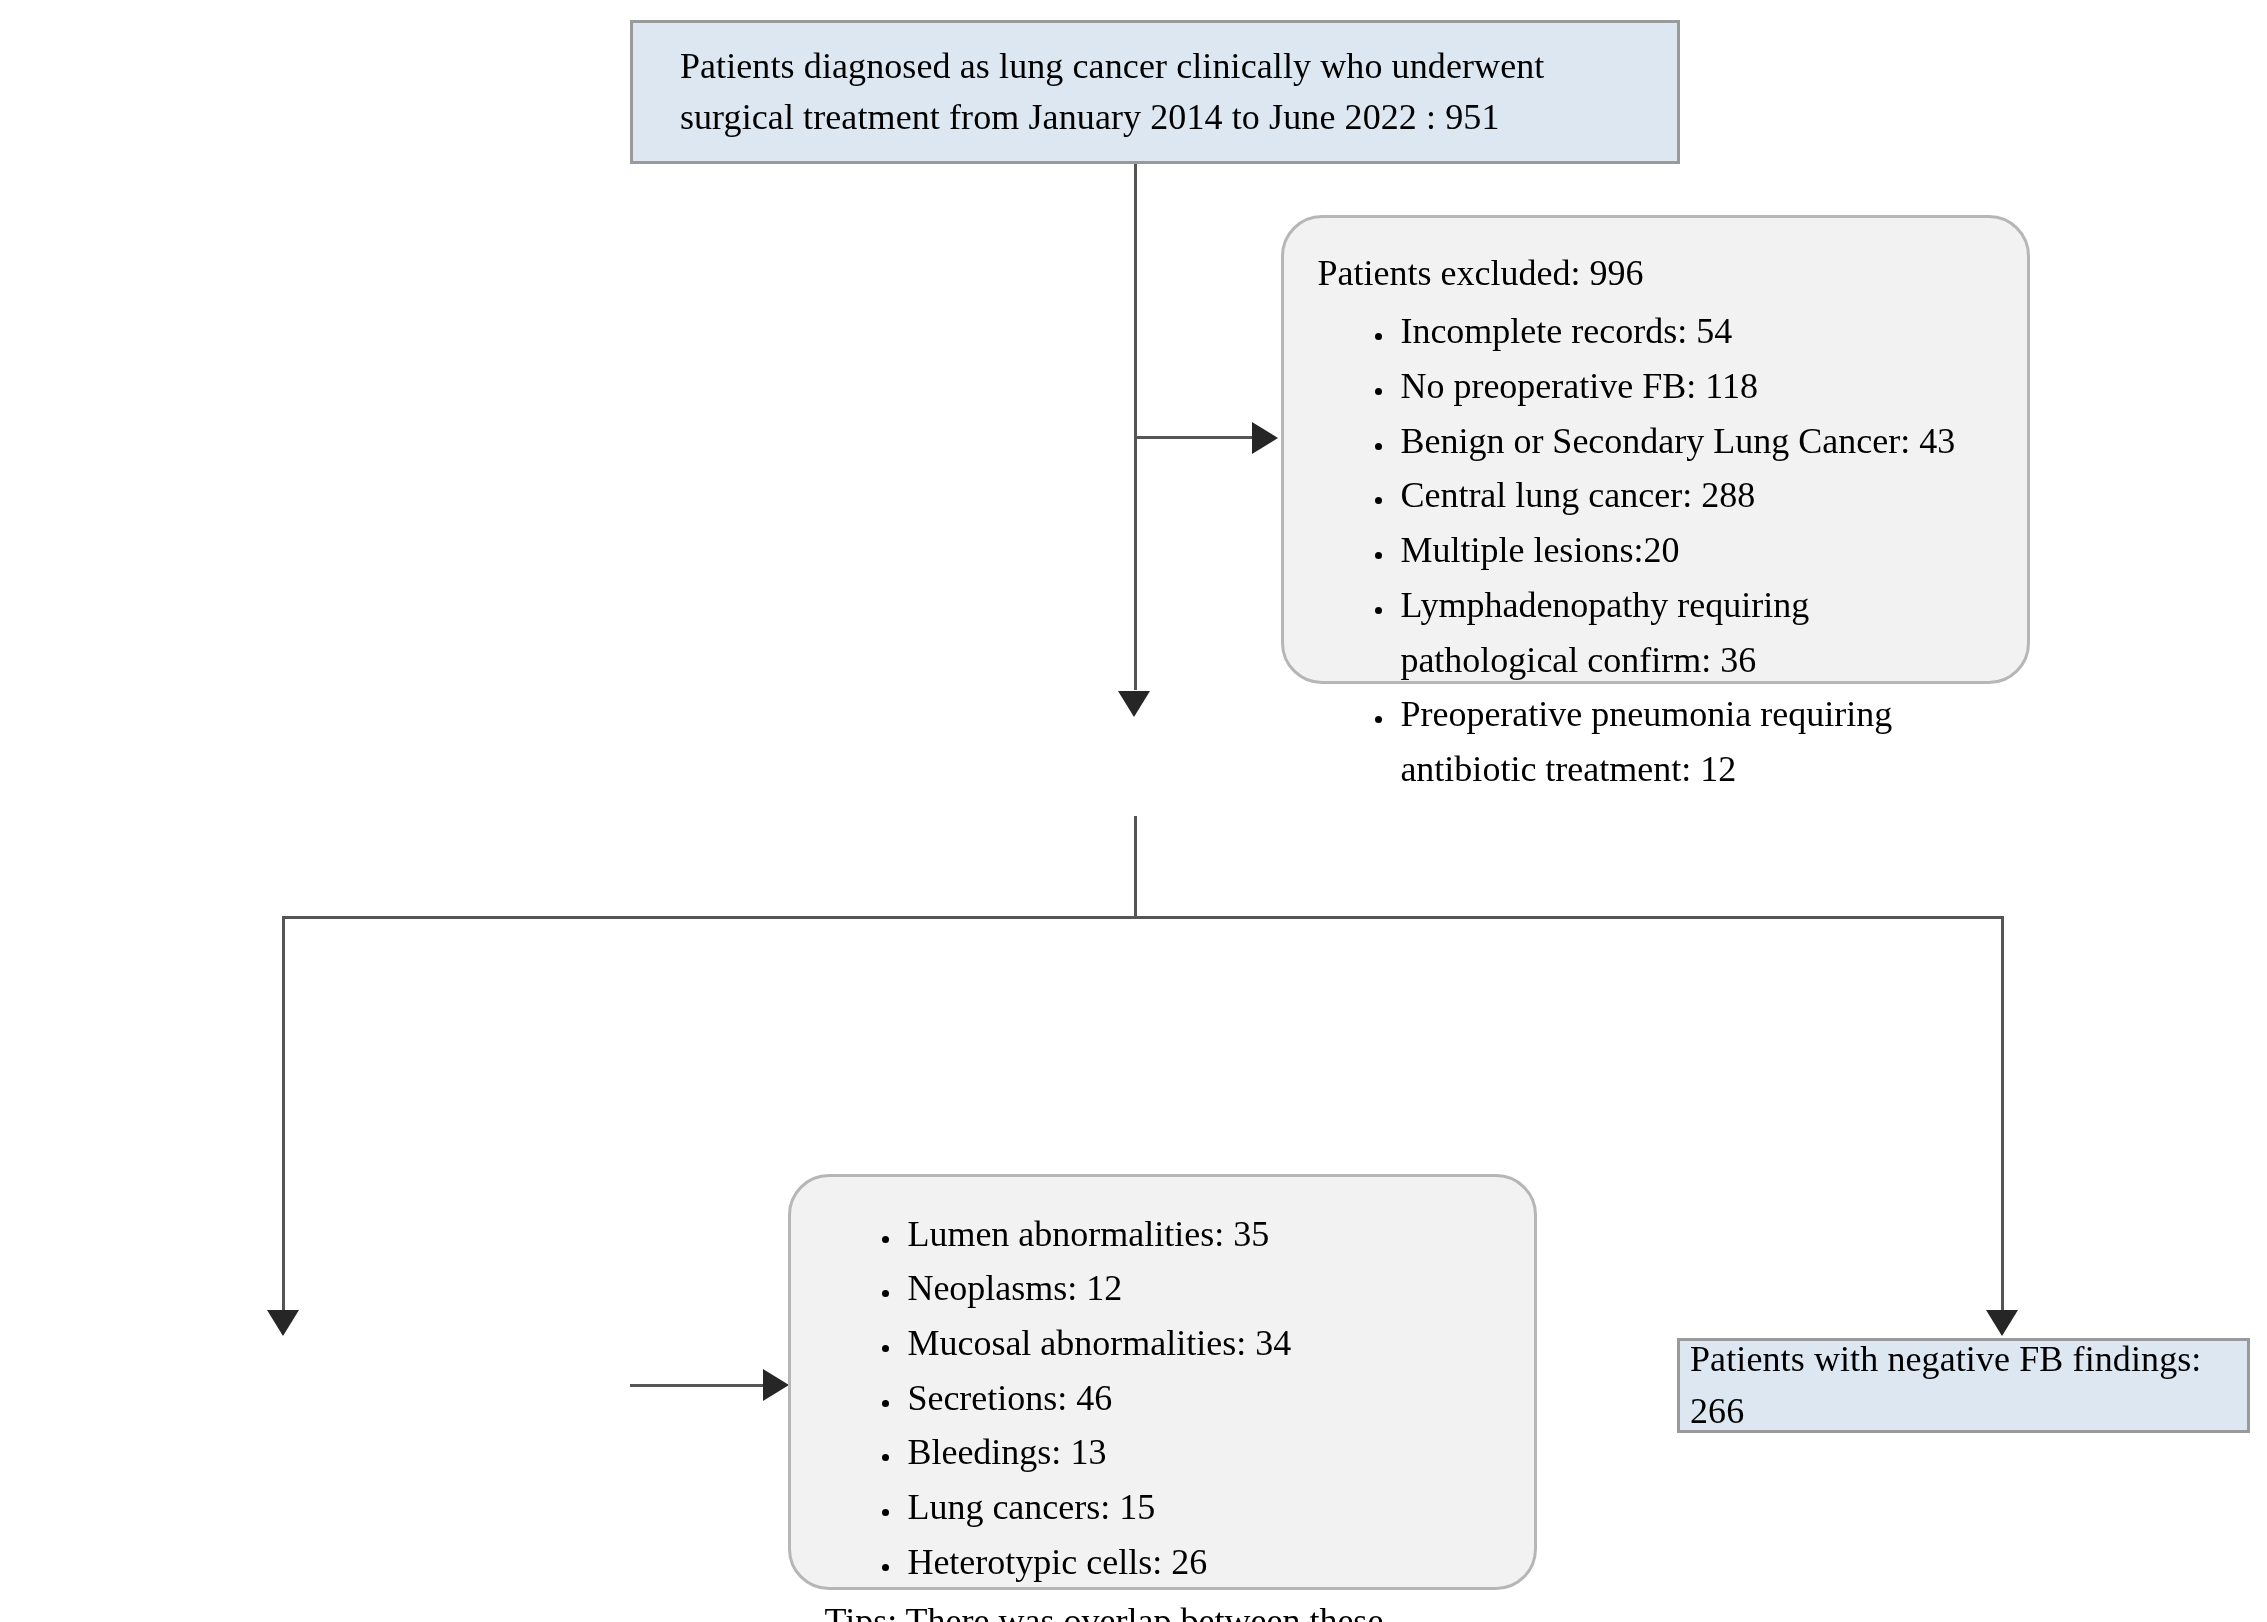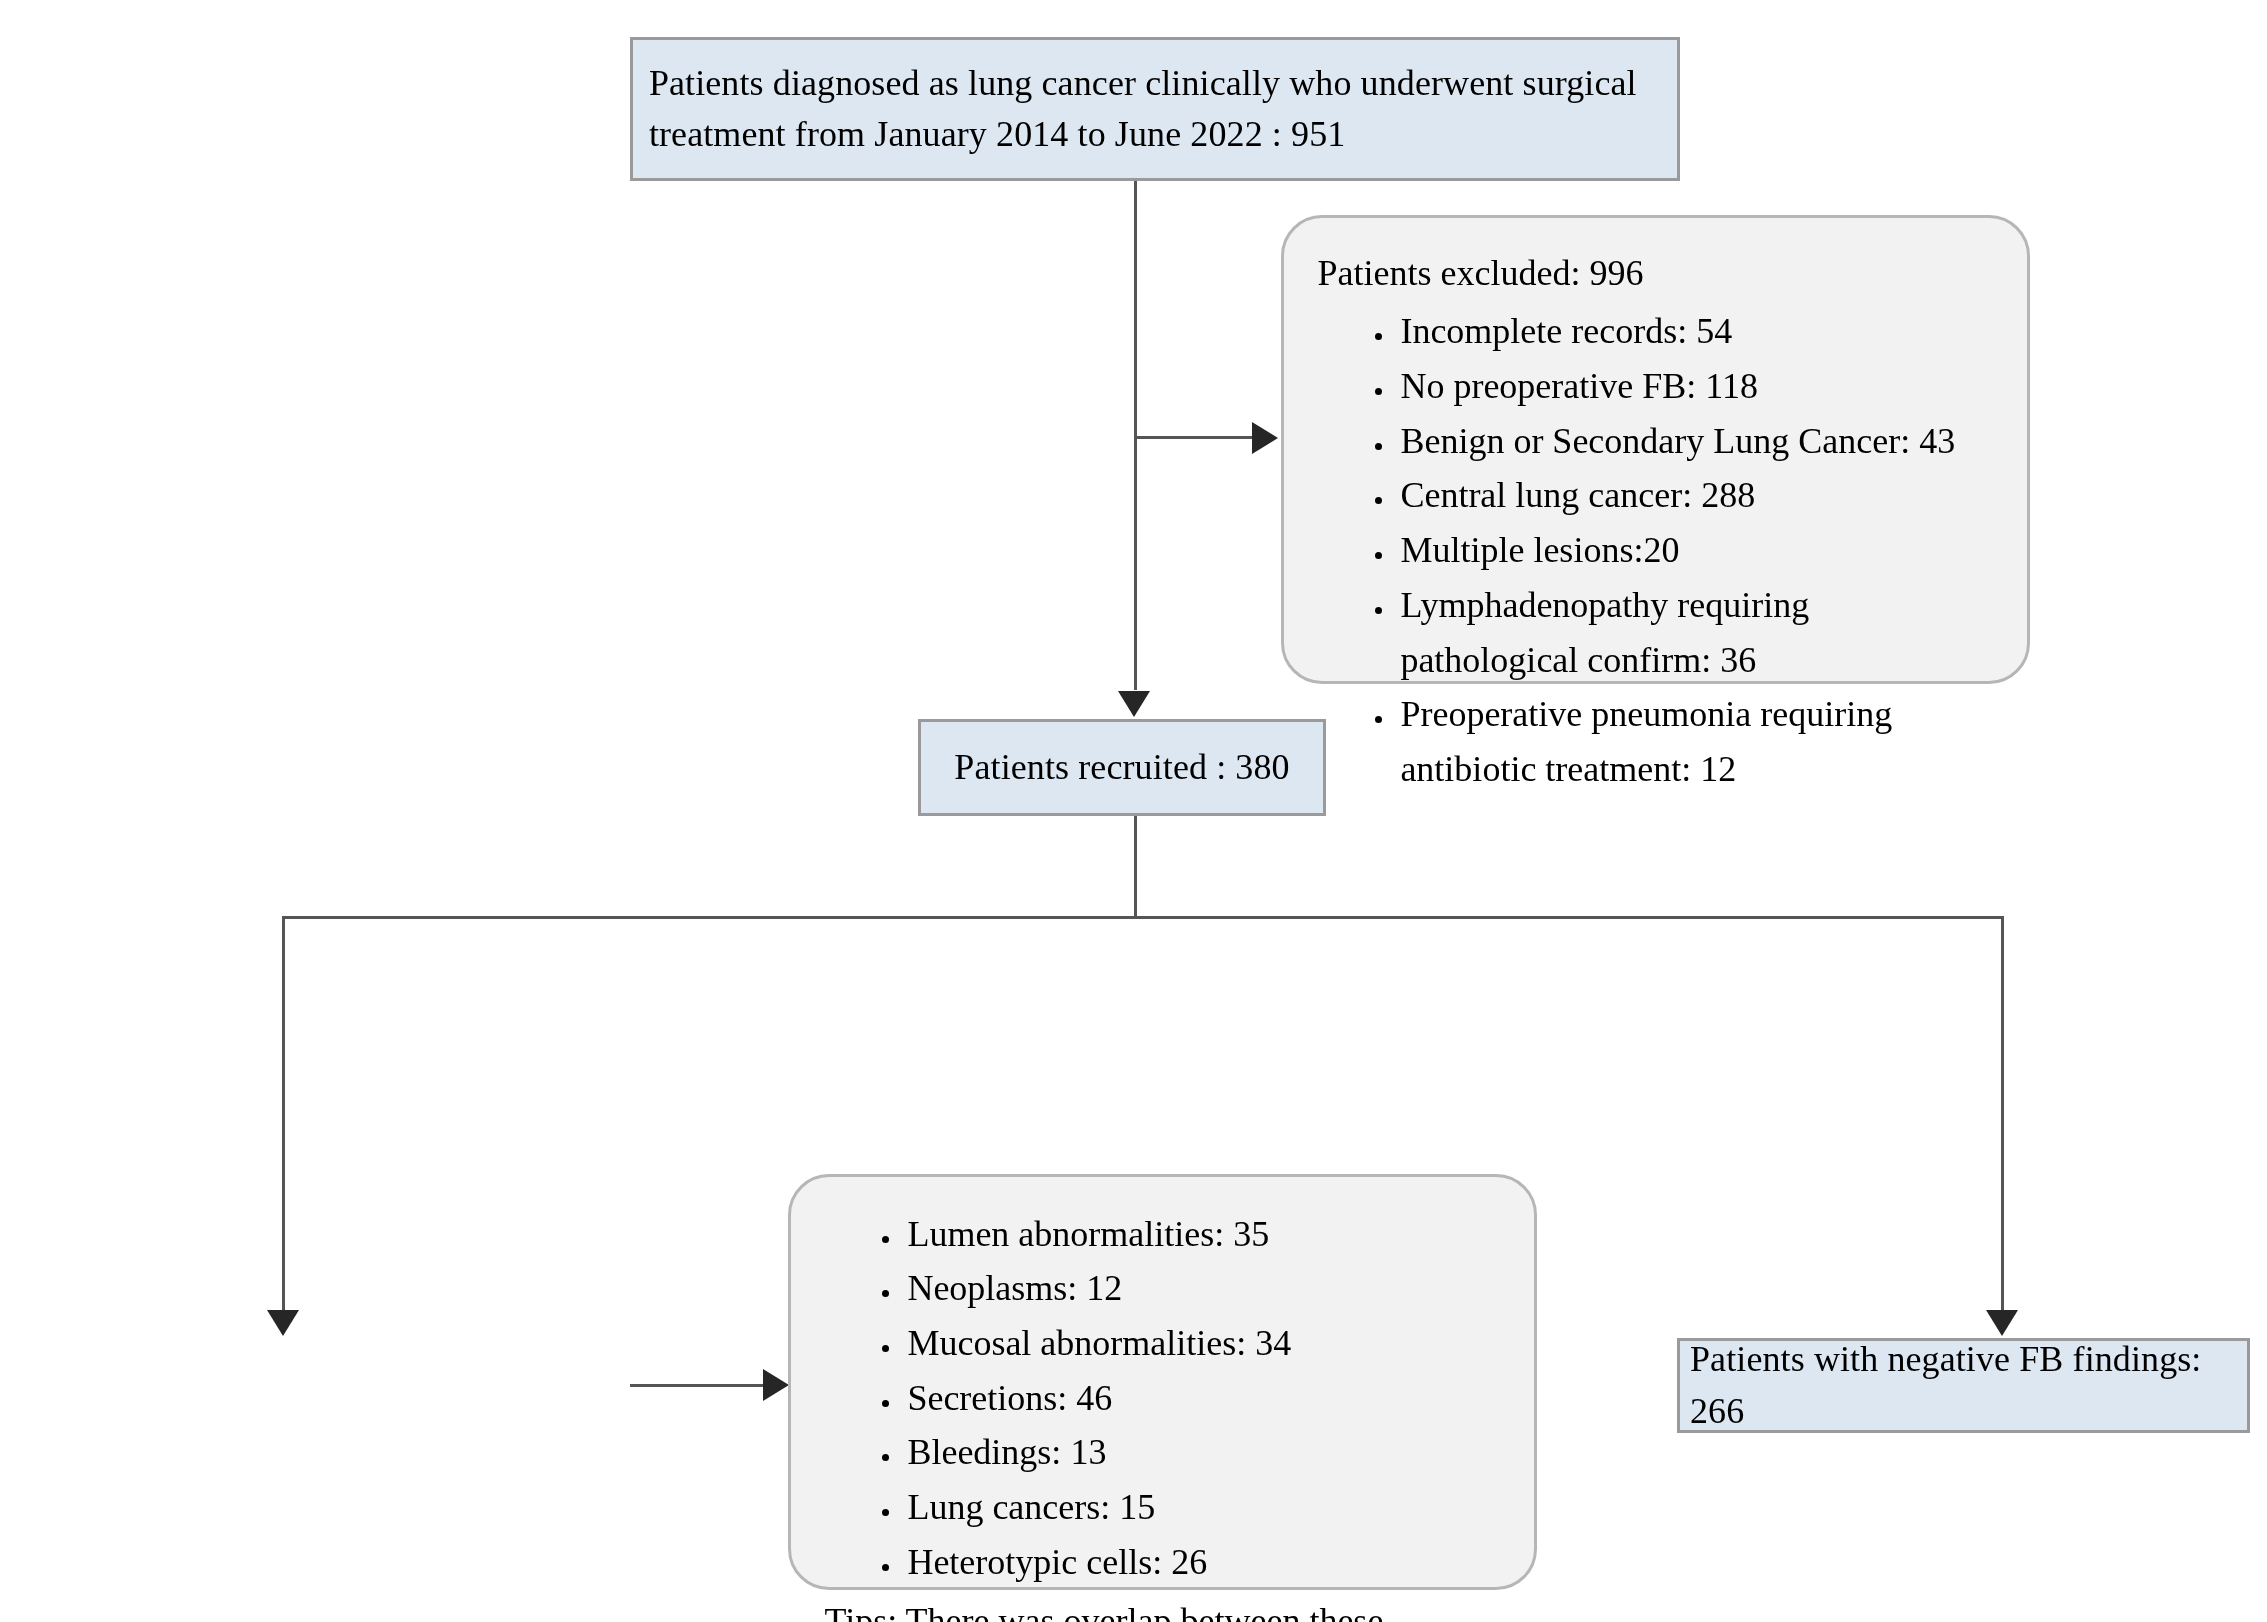--- a/index.html
+++ b/index.html
@@ -38,22 +38,21 @@
     font-size: 36px;
     line-height: 1.42;
     letter-spacing: 0.1px;
   }
   
   #box-top {
     left: 630px;
     top: 19.7px;
     width: 1050px;
     height: 144px;
-    padding: 0 8px;
-    margin-top: 17px;
+    padding: 0 39px;
   }
   #box-top .box-text { padding-left: 7.9px; }
 
   
   #box-recruited {
     left: 918px;
     top: 719px;
     width: 408px;
     height: 97px;
     justify-content: center;
@@ -172,23 +171,20 @@
       <li>Incomplete records: 54</li>
       <li>No preoperative FB: 118</li>
       <li>Benign or Secondary Lung Cancer: 43</li>
       <li>Central lung cancer: 288</li>
       <li>Multiple lesions:20</li>
       <li>Lymphadenopathy requiring pathological confirm: 36</li>
       <li>Preoperative pneumonia requiring antibiotic treatment: 12</li>
     </ul>
   </div>
 
-  <div class="box box-blue" id="box-recruited">
-    <div class="box-text">Patients recruited : 380</div>
-  </div>
 
 
   <div class="box box-blue" id="box-negative">
     <div class="box-text">Patients with negative FB findings: 266</div>
   </div>
 
   <div class="box box-gray" id="box-findings">
     <ul class="bullets">
       <li>Lumen abnormalities: 35</li>
       <li>Neoplasms: 12</li>

